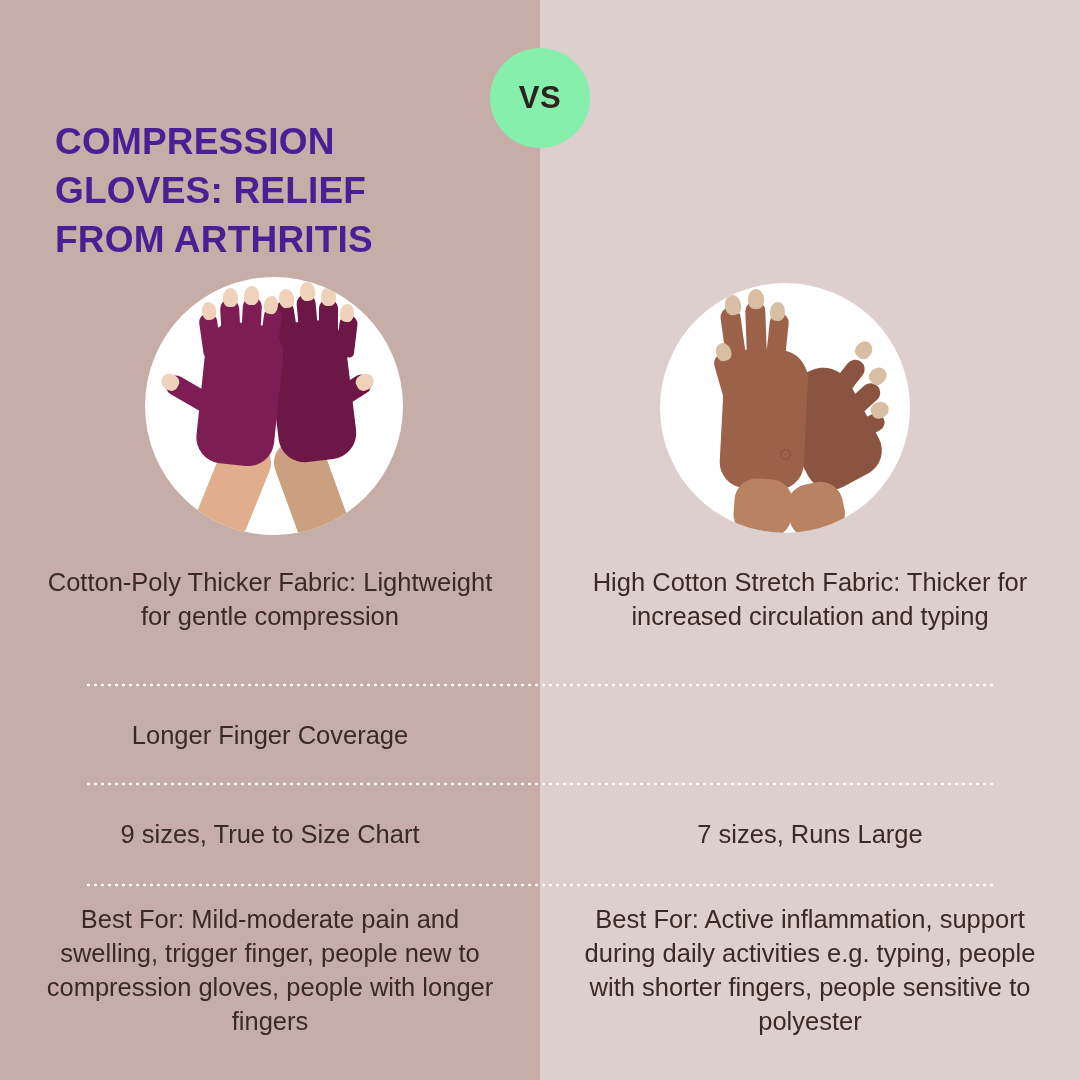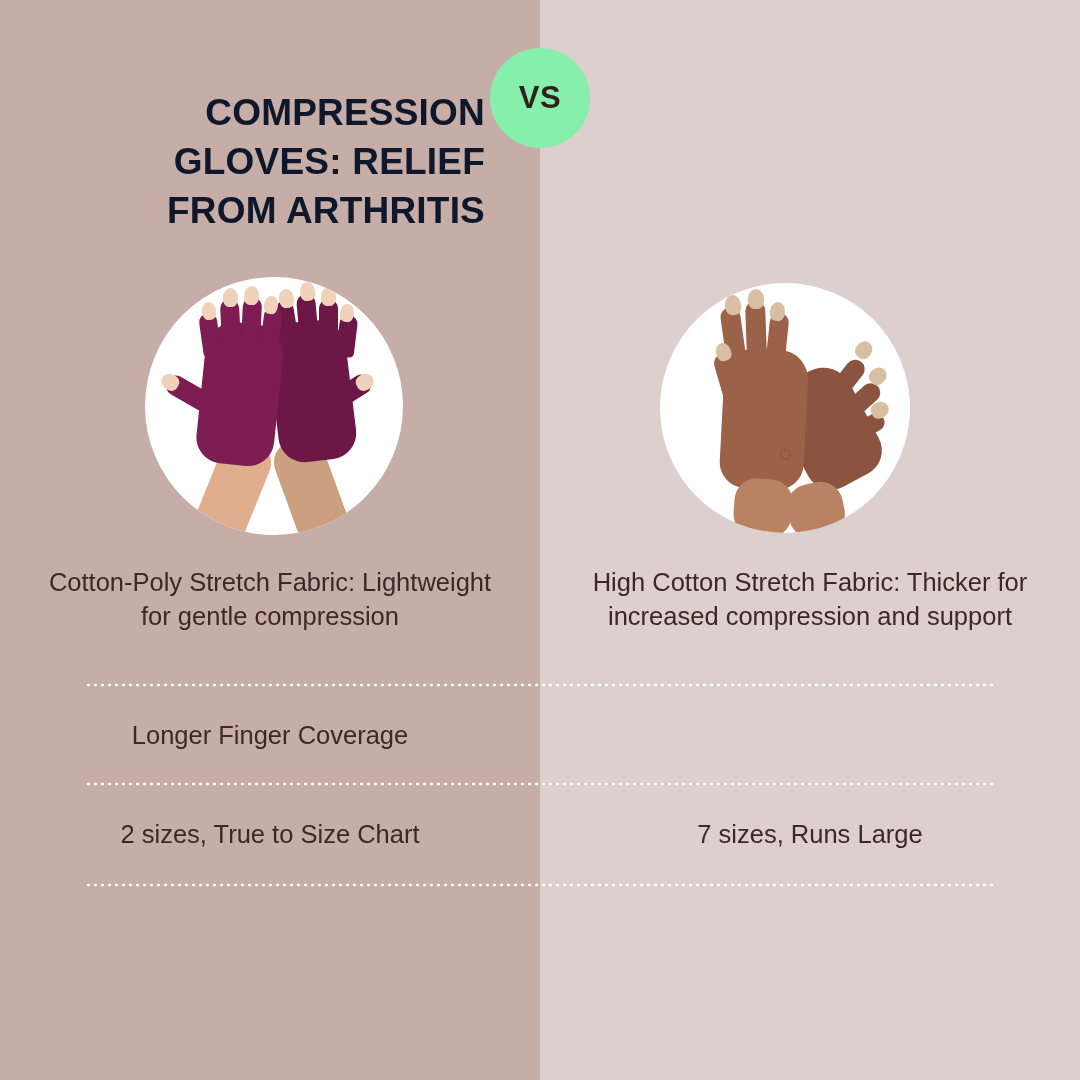--- a/index.html
+++ b/index.html
@@ -59,27 +59,27 @@
   .col {
     width: 540px;
     position: relative;
     display: flex;
     flex-direction: column;
     align-items: center;
   }
 
   
   .heading {
-    margin-top: 89px;
+    margin-top: 118px;
     width: 430px;
-    text-align: right;
+    text-align: left;
     font-size: 37px;
     line-height: 1.32;
     font-weight: 800;
-    color: #0f172a;
+    color: #4c1d95;
     letter-spacing: 0.2px;
     text-transform: uppercase;
   }
   .col.right .heading { width: 400px; }
 
   
   .product-circle {
     position: absolute;
     top: 277px;
     width: 258px;
@@ -203,23 +203,24 @@
           <div class="finger burgundy" style="left:117px; top:30px; width:18px; height:46px; transform:rotate(8deg);"></div>
           <div class="finger burgundy" style="left:32px;  top:92px; width:20px; height:46px; transform:rotate(-60deg);"></div>
           <div class="nail nail-l" style="left:57px;  top:25px; width:14px; height:18px; transform:rotate(-8deg);"></div>
           <div class="nail nail-l" style="left:78px;  top:11px; width:15px; height:19px;"></div>
           <div class="nail nail-l" style="left:99px;  top:9px;  width:15px; height:19px; transform:rotate(3deg);"></div>
           <div class="nail nail-l" style="left:119px; top:19px; width:14px; height:18px; transform:rotate(9deg);"></div>
           <div class="nail nail-l" style="left:17px;  top:96px; width:16px; height:18px; transform:rotate(-60deg);"></div>
         </div>
       </div>
 
-      <div class="feature f1">Cotton-Poly Stretch Fabric: Lightweight for gentle compression</div>
+      <div class="feature f1">Cotton-Poly Thicker Fabric: Lightweight for gentle compression</div>
       <div class="feature f2">Longer Finger Coverage</div>
-      <div class="feature f3">2 sizes, True to Size Chart</div>
+      <div class="feature f3">9 sizes, True to Size Chart</div>
+      <div class="feature f4">Best For: Mild-moderate pain and swelling, trigger finger, people new to compression gloves, people with longer fingers</div>
     </div>
 
     <div class="col right">
 
 
       <div class="product-circle">
         <div class="glove-scene">
 
           <div class="glove-hand terra-dk" style="left:128px; top:86px; width:80px; height:118px; transform:rotate(-28deg);"></div>
           <div class="finger terra-dk" style="left:178px; top:74px;  width:19px; height:44px; transform:rotate(38deg);"></div>
@@ -239,22 +240,23 @@
           <div class="nail nail-r" style="left:88px;  top:6px;  width:16px; height:20px;"></div>
           <div class="nail nail-r" style="left:110px; top:19px; width:15px; height:19px; transform:rotate(6deg);"></div>
 
           <div class="forearm skin-r" style="left:74px;  top:196px; width:58px; height:58px; transform:rotate(4deg);"></div>
           <div class="forearm skin-r" style="left:128px; top:200px; width:56px; height:54px; transform:rotate(-12deg);"></div>
 
           <div class="brand-dot" style="left:120px; top:166px;"></div>
         </div>
       </div>
 
-      <div class="feature f1">High Cotton Stretch Fabric: Thicker for increased compression and support</div>
+      <div class="feature f1">High Cotton Stretch Fabric: Thicker for increased circulation and typing</div>
       <div class="feature f3">7 sizes, Runs Large</div>
+      <div class="feature f4">Best For: Active inflammation, support during daily activities e.g. typing, people with shorter fingers, people sensitive to polyester</div>
     </div>
   </div>
 
   <div class="divider d1"></div>
   <div class="divider d2"></div>
   <div class="divider d3"></div>
 
   <div class="vs-badge">
     <span class="vs-text">VS</span>
   </div>

